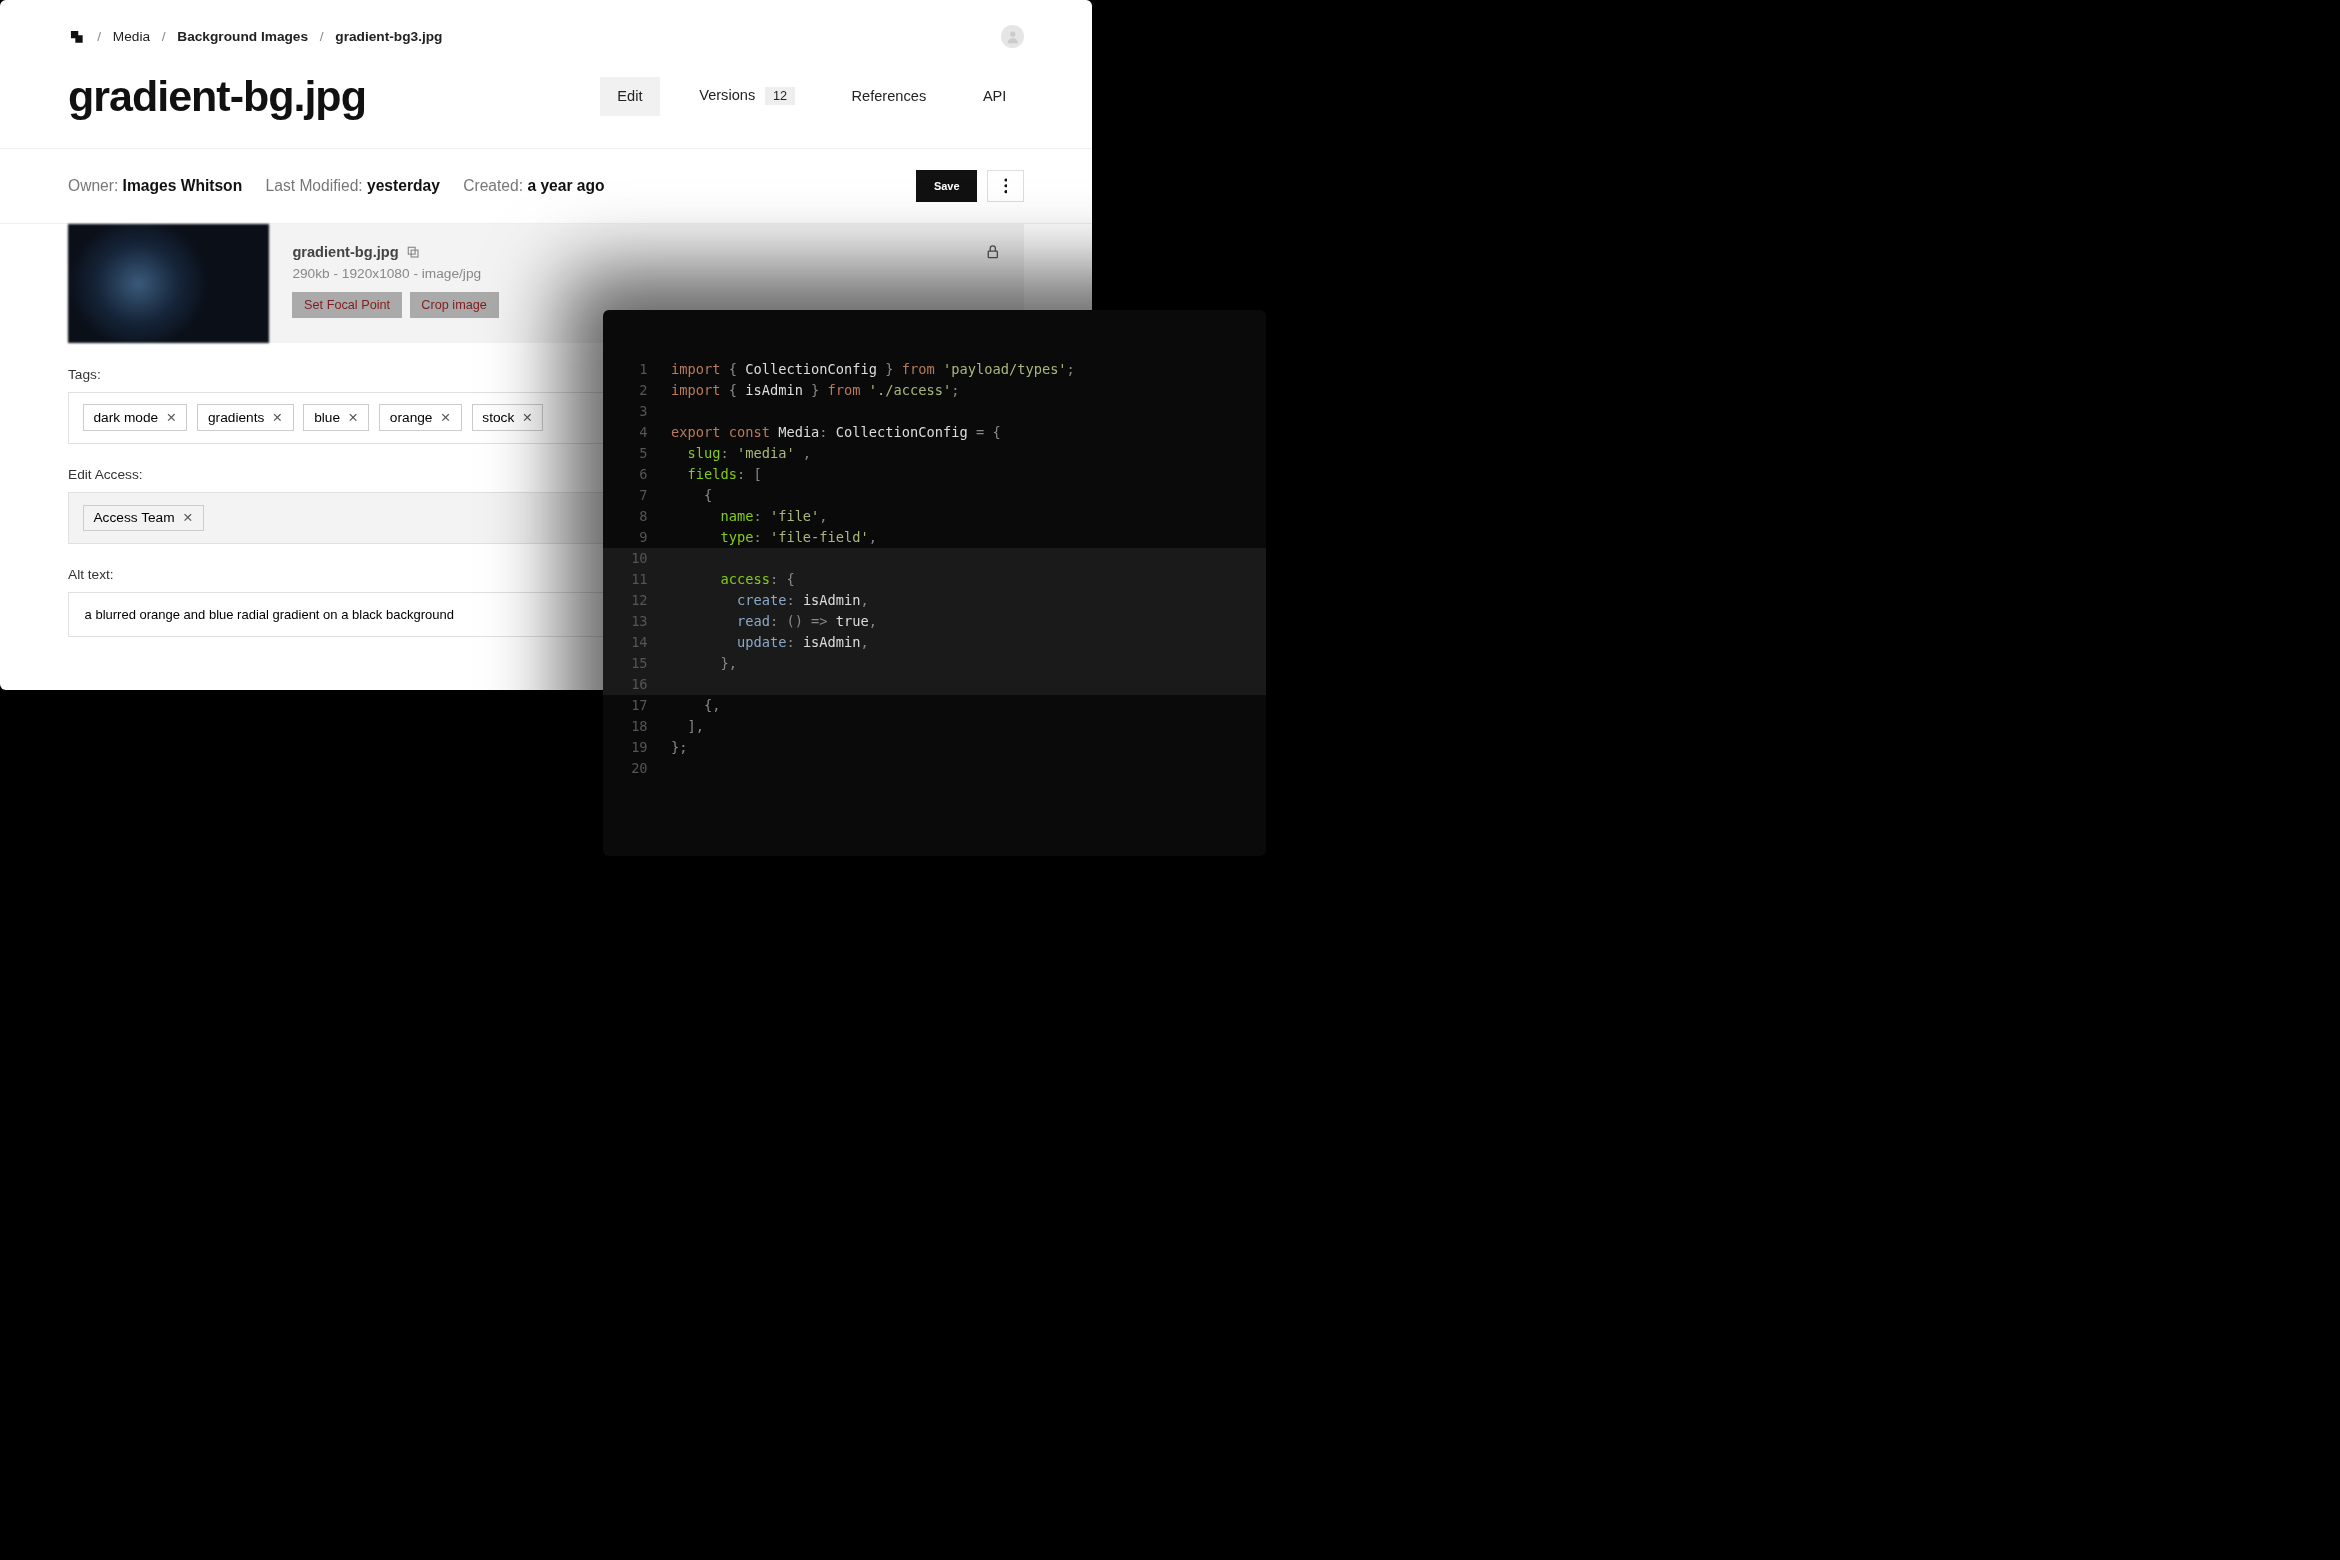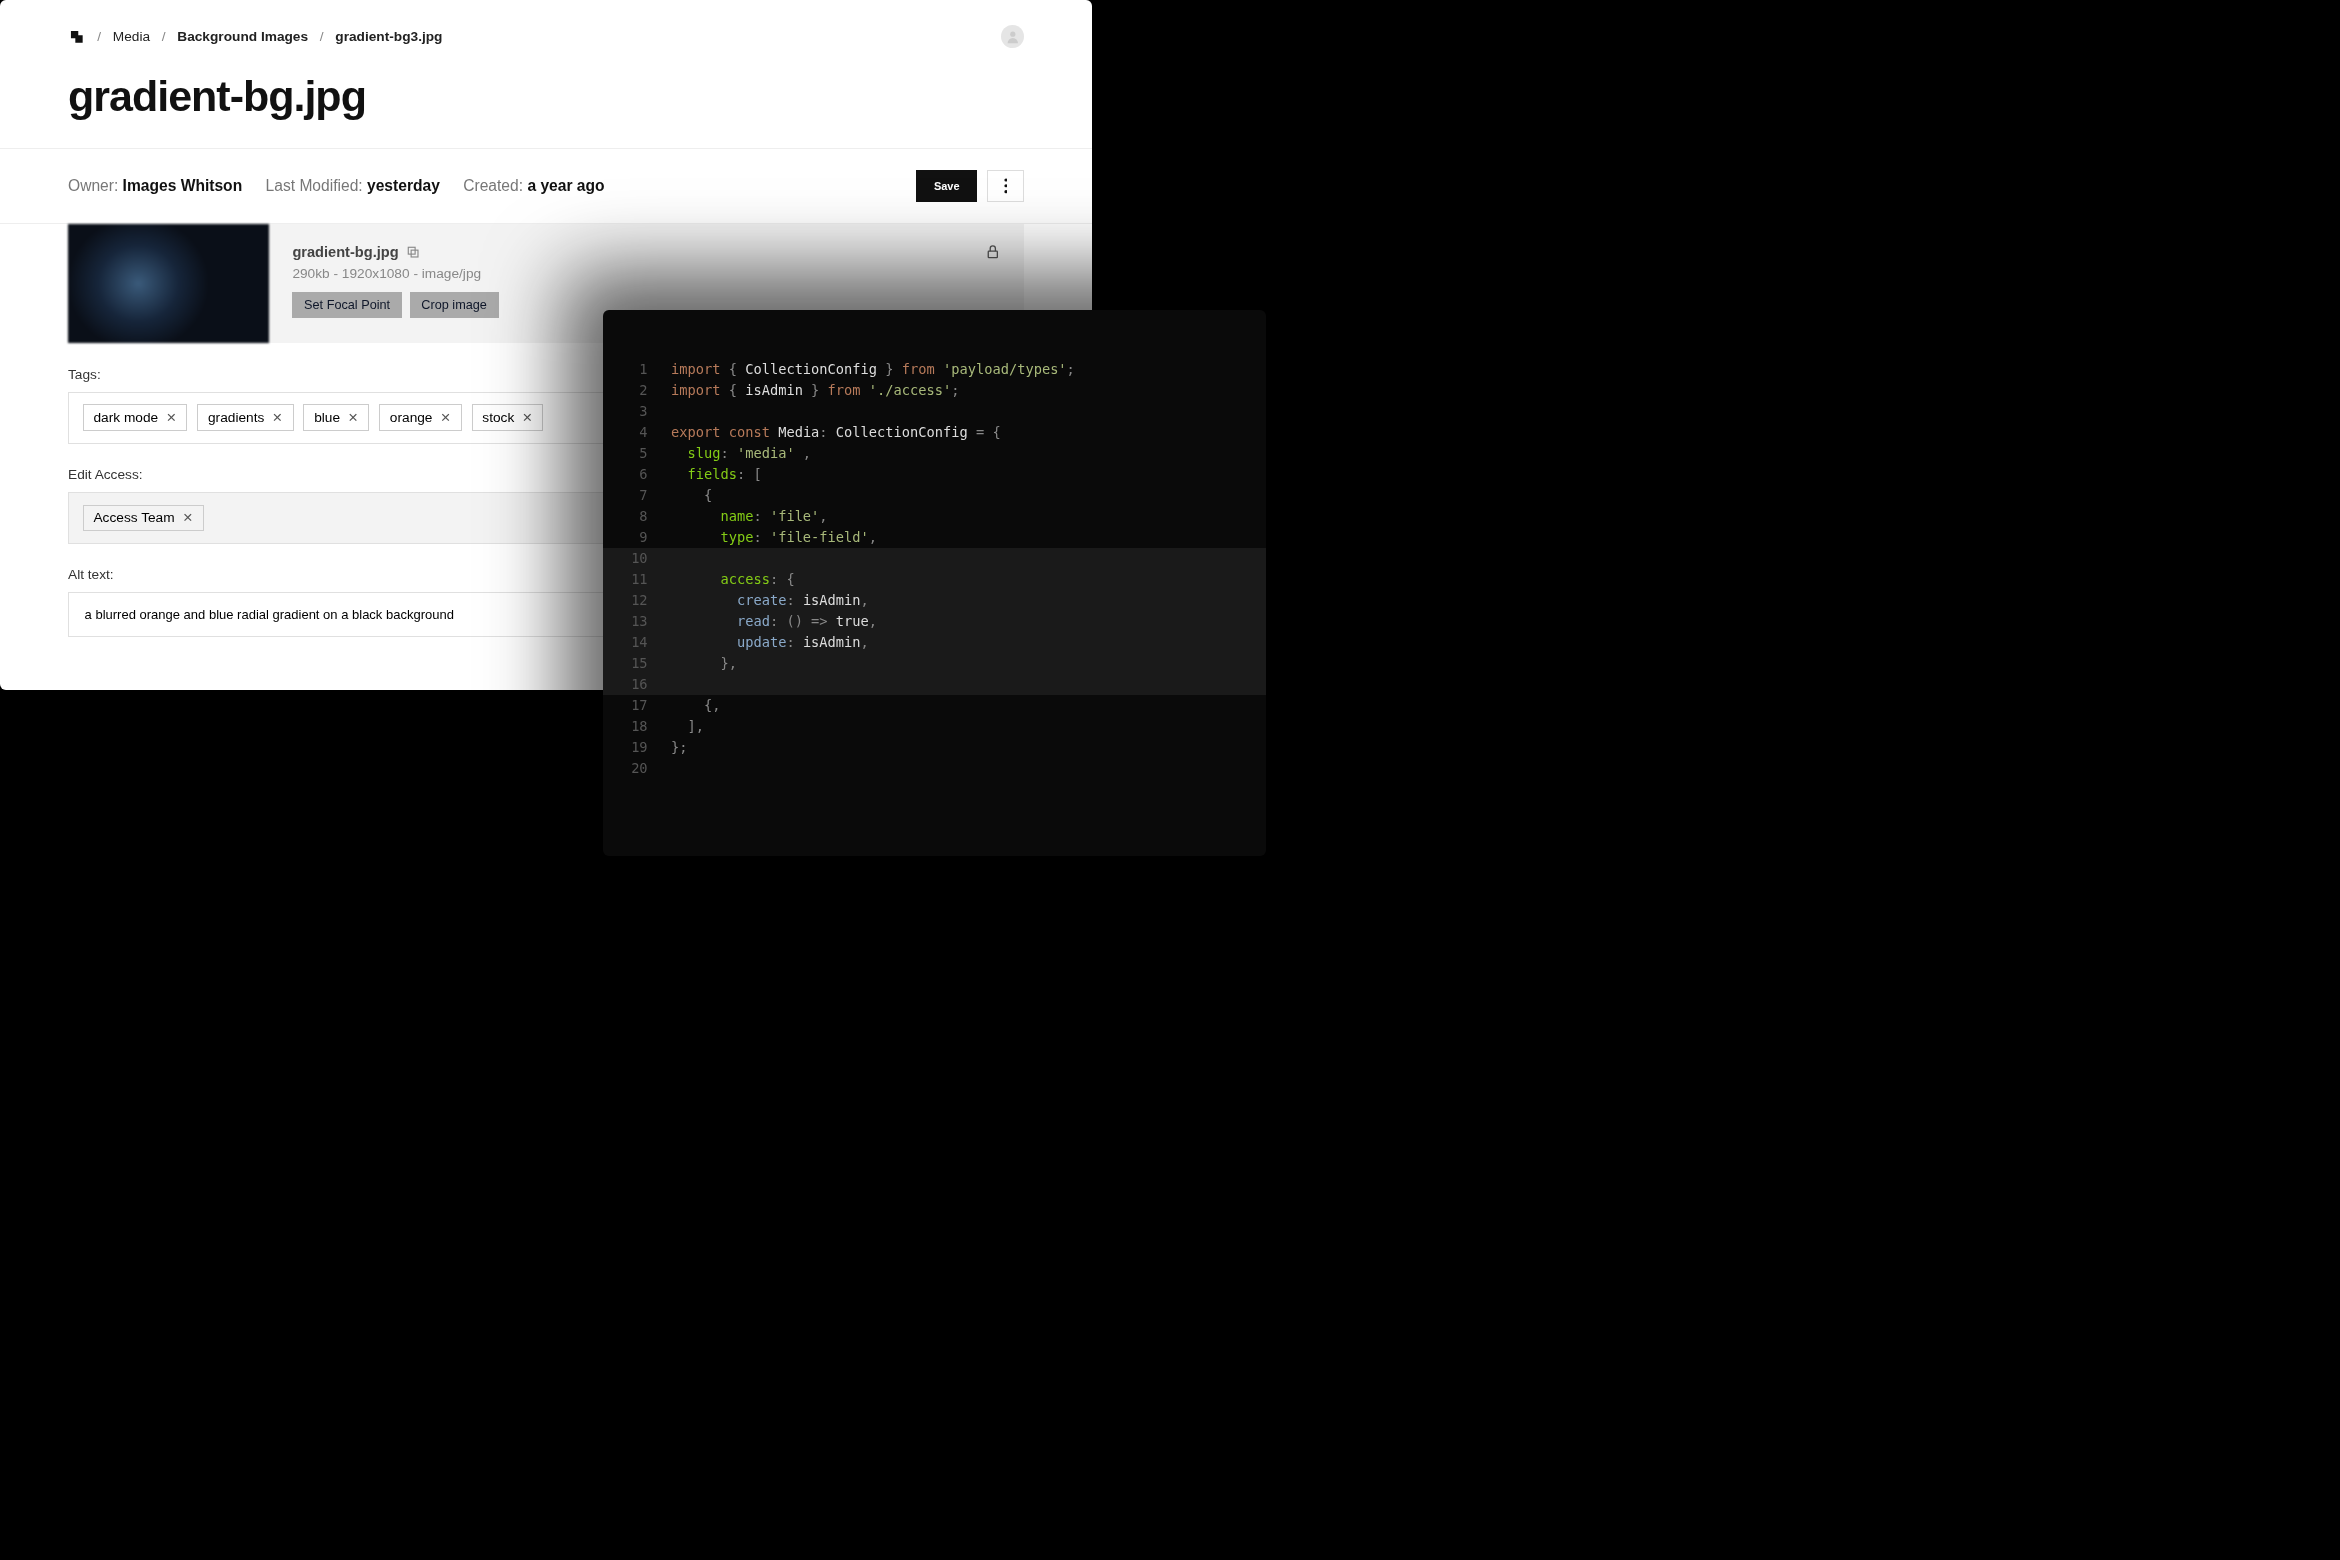--- a/index.html
+++ b/index.html
@@ -147,21 +147,21 @@
   color: #888;
   margin-top: 5.9px;
 }
 .file-actions {
   margin-top: 11.7px;
   display: flex;
   gap: 7.8px;
 }
 .chip-btn {
   background: #aaa;
-  color: #0f172a;
+  color: #7f1d1d;
   border: none;
   padding: 5.9px 11.7px;
   font-size: 12.7px;
   cursor: pointer;
 }
 .lock-icon {
   position: absolute;
   right: 23.4px;
   top: 19.5px;
   color: #555;
@@ -266,20 +266,29 @@
     <span class="avatar">
       <svg width="15.6" height="15.6" viewBox="0 0 24 24">
           <circle cx="12" cy="8" r="4" fill="#ccc"></circle>
           <path d="M4 22 a8 8 0 0 1 16 0" fill="#ccc"></path>
         </svg>
     </span>
   </div>
 
   <div class="title-row">
     <h1 class="page-title">gradient-bg.jpg</h1>
+    <div class="tabs">
+      <div class="tab active">Edit</div>
+      <div class="tab">
+        <span>Versions</span>
+        <span class="badge">12</span>
+      </div>
+      <div class="tab">References</div>
+      <div class="tab">API</div>
+    </div>
   </div>
 
   <div class="divider"></div>
 
   <div class="meta-row">
     <span>
       <span>Owner:</span>
       <b>Images Whitson</b>
     </span>
     <span>

